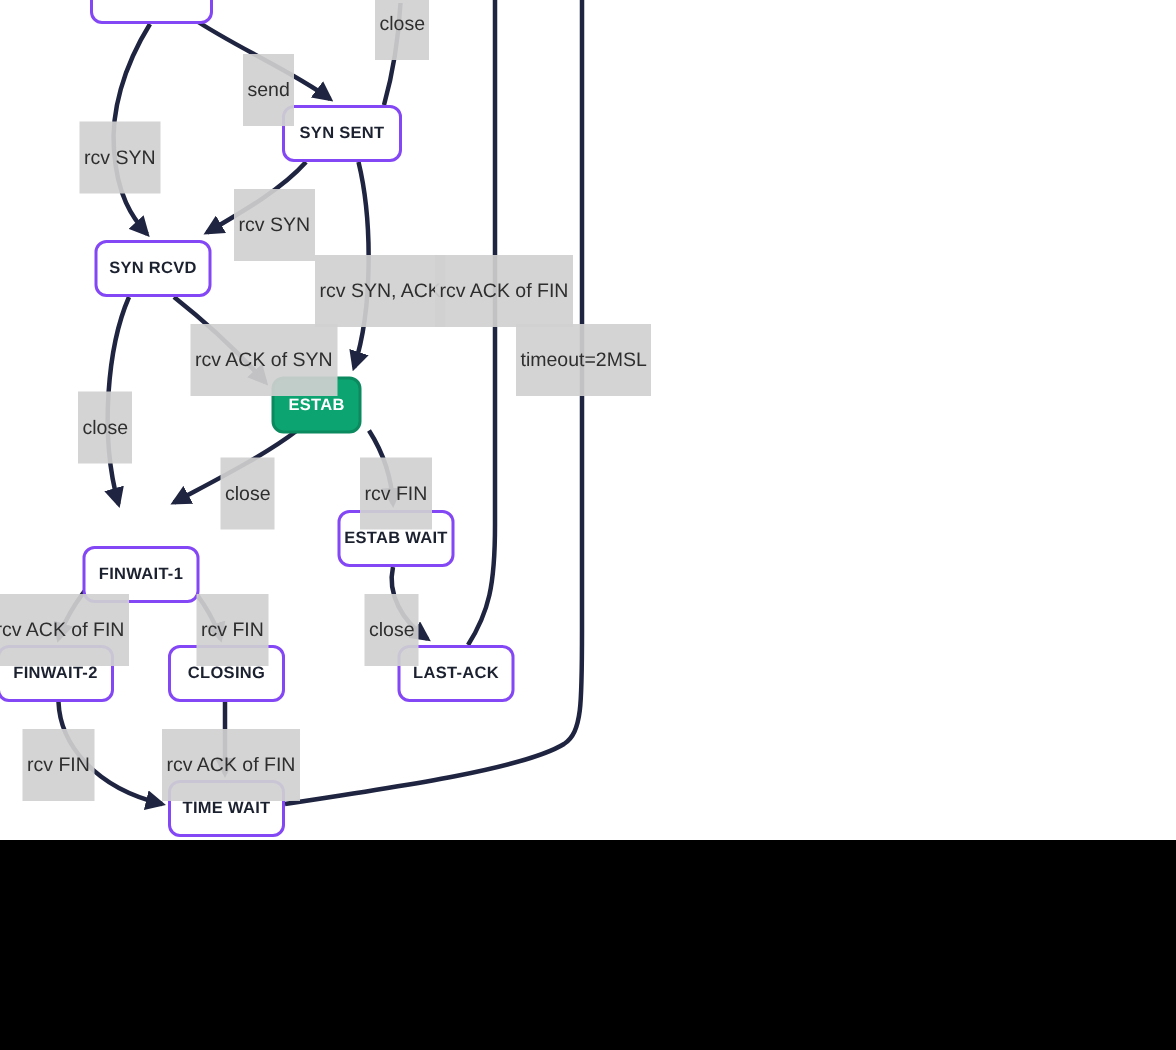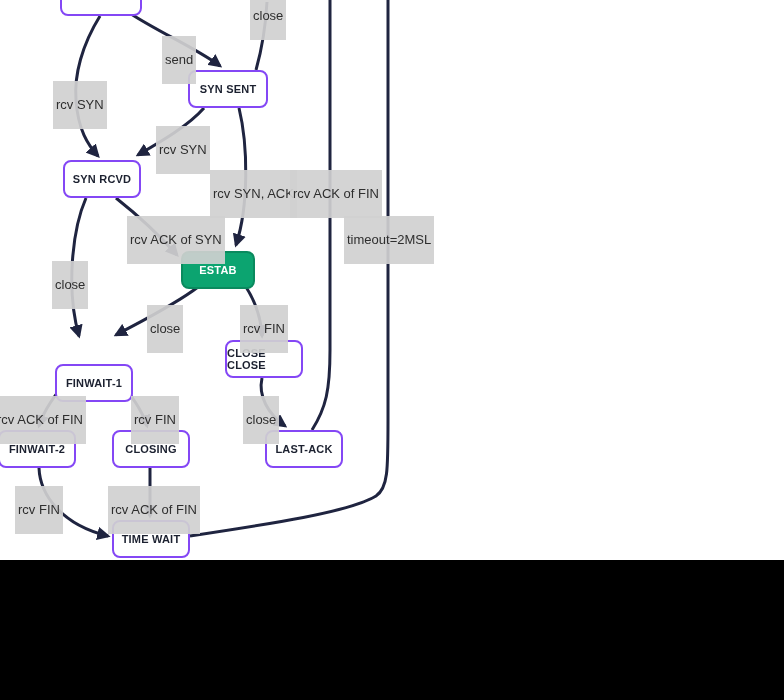--- a/index.html
+++ b/index.html
@@ -89,23 +89,23 @@
 
       <path d="M312,430 C326,408 330,390 330,350 L330,0"></path>
 
       <path d="M190,536 C270,524 350,512 376,496 C388,488 388,470 388,420 L388,0"></path>
     </g>
   </svg>
 
   <div class="state" style="left:60px;top:-24px;width:82px;height:40px;">LISTEN</div>
   <div class="state" style="left:188px;top:70px;width:80px;height:38px;">SYN SENT</div>
   <div class="state" style="left:63px;top:160px;width:78px;height:38px;">SYN RCVD</div>
-  <div class="state estab" style="left:181px;top:251px;width:74px;height:38px;">ESTAB</div>
+  <div class="state estab" style="left:181px;top:251px;width:60px;height:38px;">ESTAB</div>
   <div class="state" style="left:55px;top:340px;width:78px;height:38px;margin-top:24px;">FINWAIT-1</div>
-  <div class="state" style="left:225px;top:340px;width:78px;height:38px;">CLOSE CLOSE</div>
+  <div class="state" style="left:225px;top:340px;width:78px;height:38px;">ESTAB WAIT</div>
   <div class="state" style="left:-2px;top:430px;width:78px;height:38px;">FINWAIT-2</div>
   <div class="state" style="left:112px;top:430px;width:78px;height:38px;">CLOSING</div>
   <div class="state" style="left:112px;top:520px;width:78px;height:38px;">TIME WAIT</div>
   <div class="state" style="left:265px;top:430px;width:78px;height:38px;">LAST-ACK</div>
 
   <div class="chip" style="left:250px;top:-8px;">close</div>
   <div class="chip" style="left:162px;top:36px;">send</div>
   <div class="chip" style="left:53px;top:81px;">rcv SYN</div>
   <div class="chip" style="left:156px;top:126px;">rcv SYN</div>
   <div class="chip" style="left:210px;top:170px;">rcv SYN, ACK</div>

